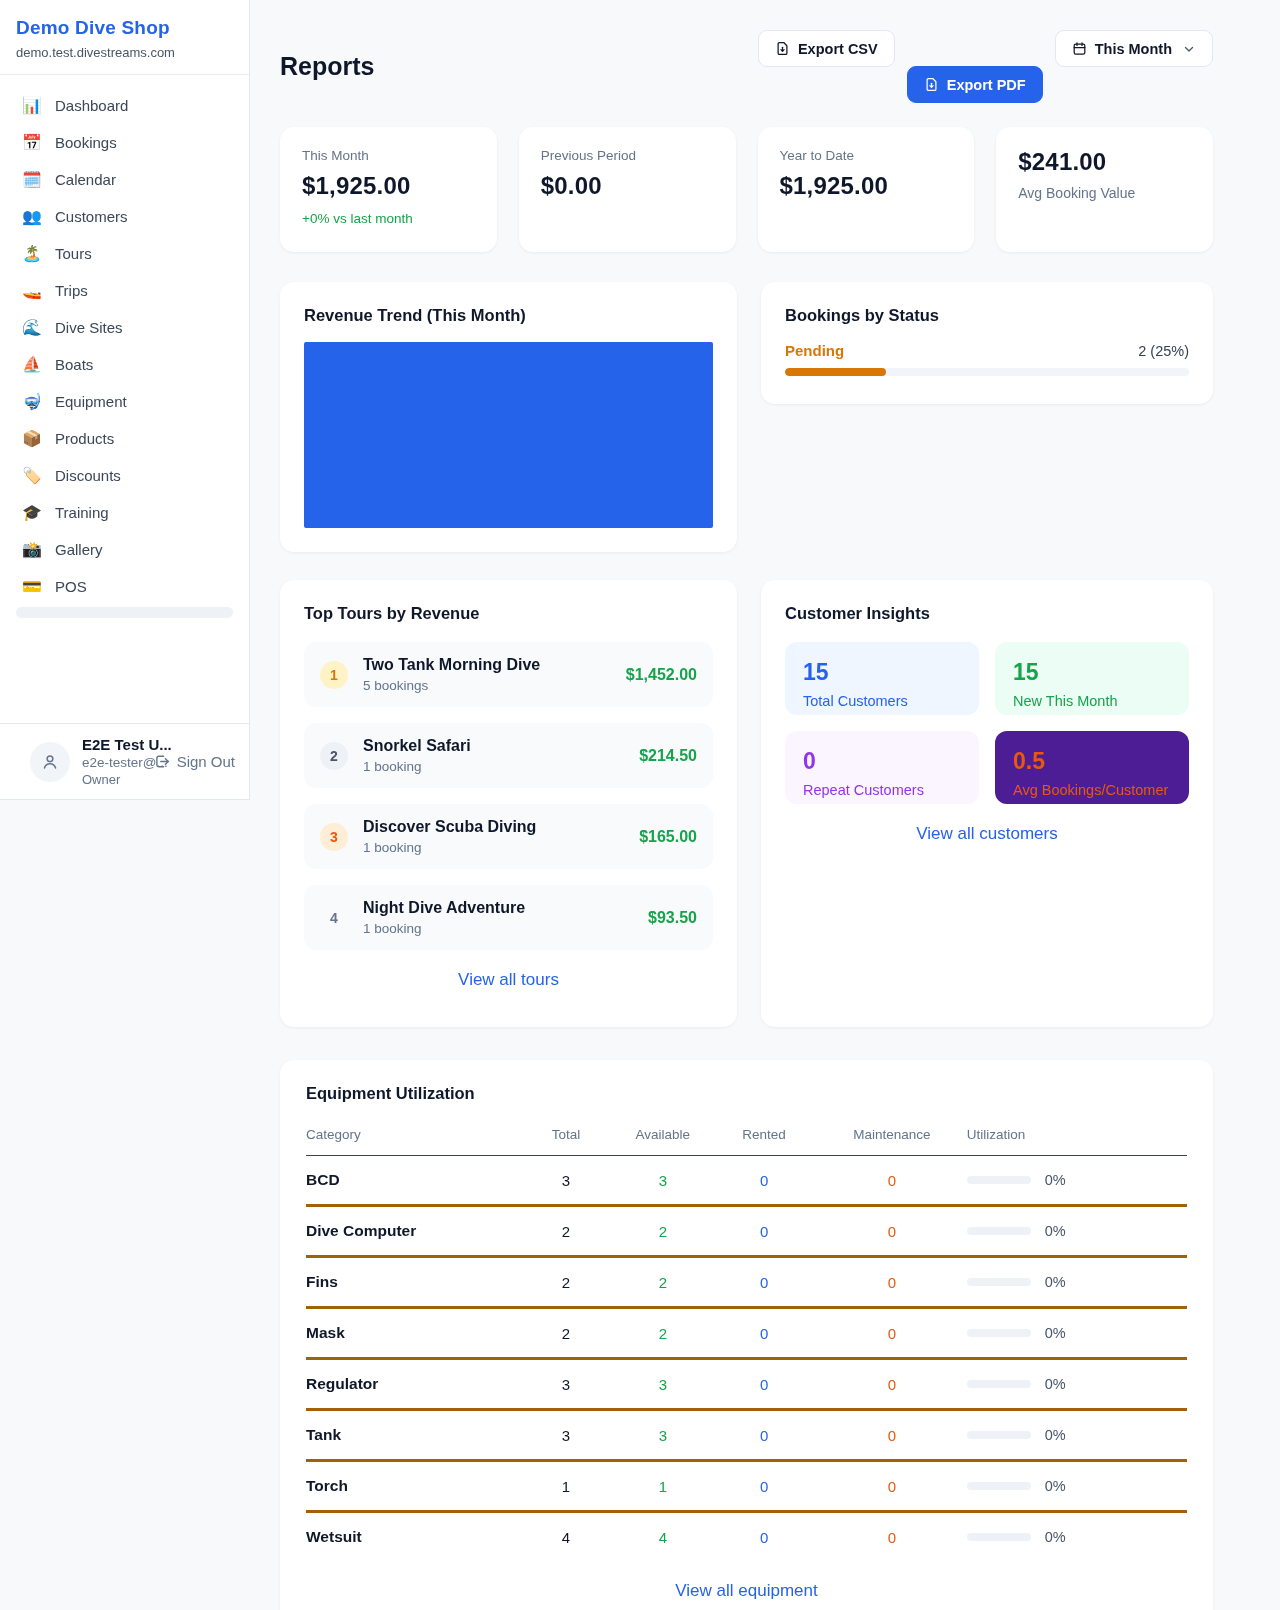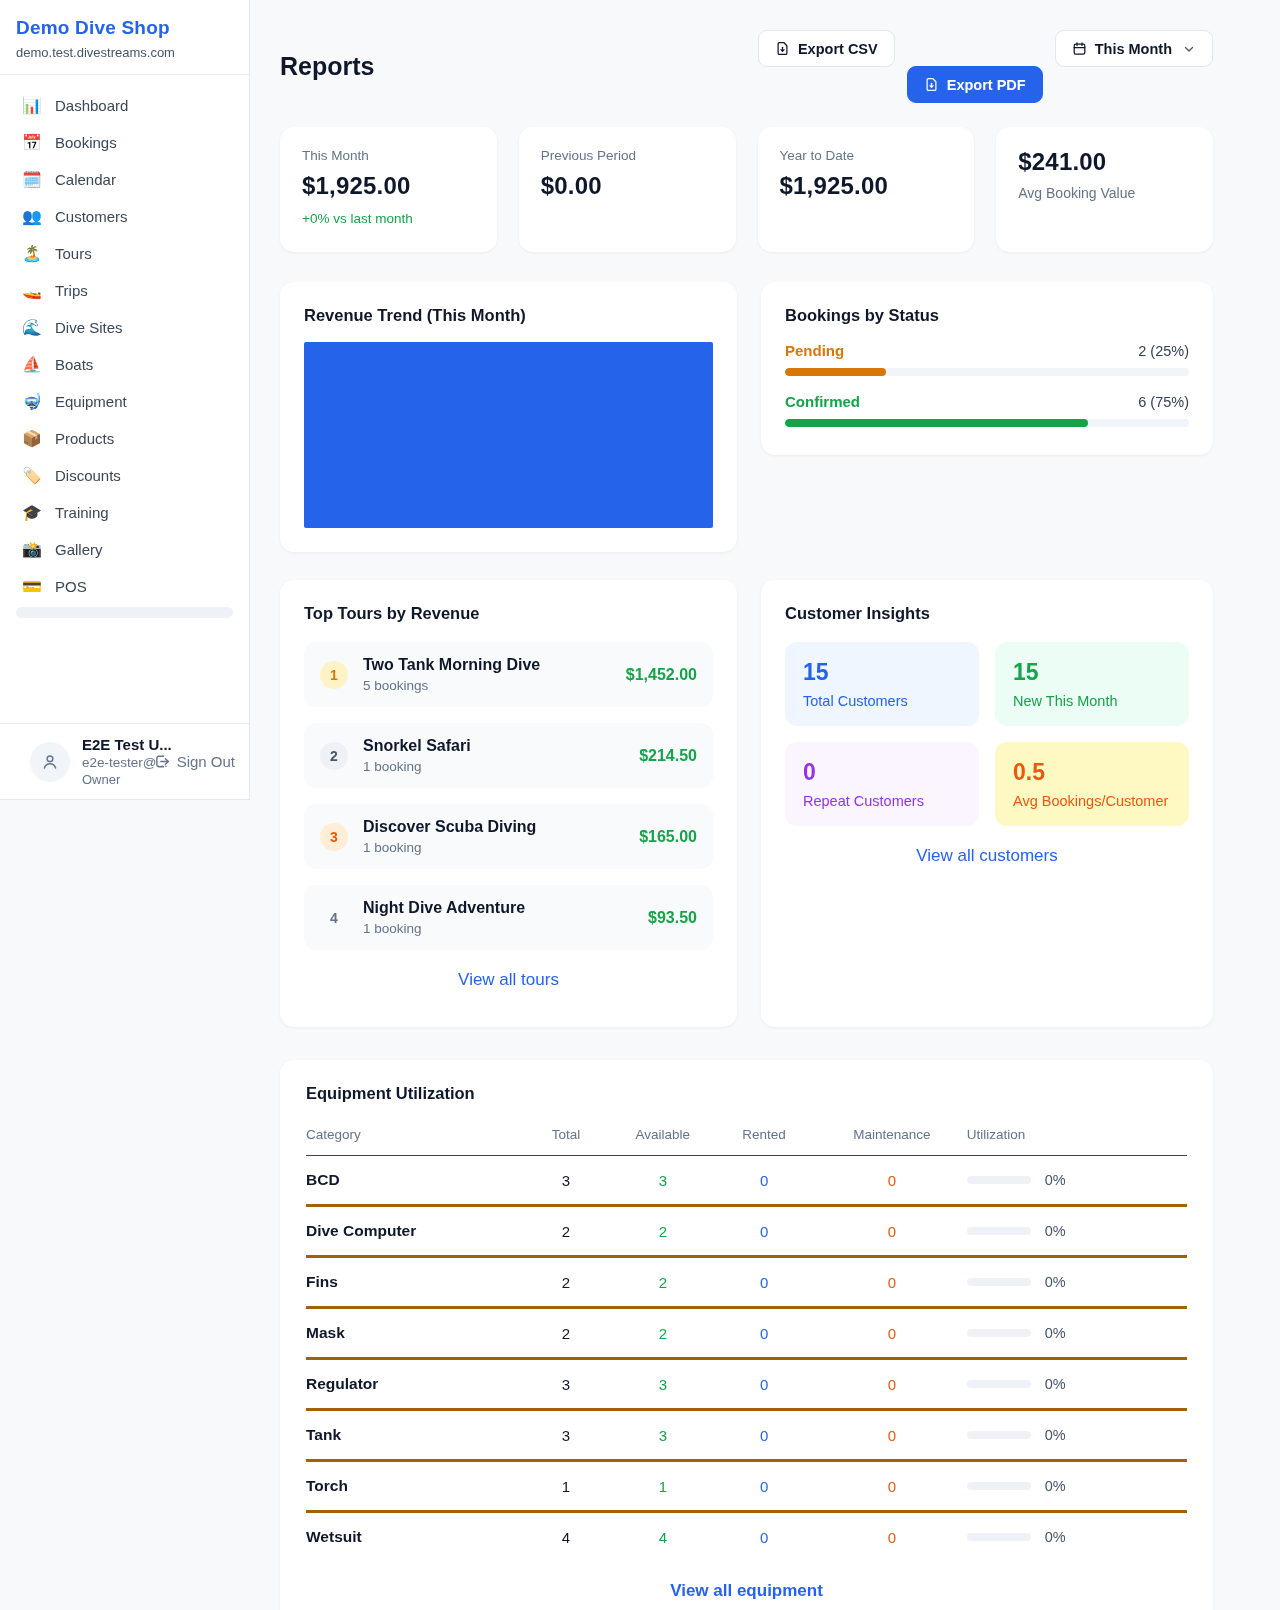--- a/index.html
+++ b/index.html
@@ -96,21 +96,21 @@
     display:flex; align-items:center; justify-content:center;
     font-size:14px; font-weight:bold; margin-right:15px;
   }
   .tour-name { font-size:16px; font-weight:bold; color:#0f172a; }
   .tour-sub { font-size:13.5px; color:#64748b; margin-top:4px; }
   .tour-amount { margin-left:auto; font-size:16px; font-weight:bold; color:#16a34a; }
   .view-link { display:block; text-align:center; color:#2563eb; font-size:17px; margin-top:20px; cursor:pointer; text-decoration:none; }
   
   .insights-card { padding:24px; min-height:447px; }
   .insight-grid { margin-top:19px; display:grid; grid-template-columns:1fr 1fr; gap:16px; }
-  .insight-tile { border-radius:12px; padding:17px 18px; height:84px; }
+  .insight-tile { border-radius:12px; padding:17px 18px; height:73px; }
   .insight-value { font-size:23px; font-weight:bold; }
   .insight-label { font-size:14.5px; margin-top:7px; }
   
   .equipment-card { margin-top:33px; padding:24px 26px 26px; }
   table { width:100%; border-collapse:collapse; margin-top:14px; }
   th {
     font-size:13.5px; font-weight:normal; color:#64748b;
     text-align:center; padding:10px 0 13px;
     border-bottom:1px solid #3b4453;
   }
@@ -286,29 +286,20 @@
       <div class="card-title">Bookings by Status</div>
       <div class="status-row">
         <div class="status-top">
           <span class="status-label" style="color: rgb(217, 119, 6);">Pending</span>
           <span class="status-count">2 (25%)</span>
         </div>
         <div class="bar-track">
           <div class="bar-fill" style="background: rgb(217, 119, 6); width: 25%;"></div>
         </div>
       </div>
-      <div class="status-row">
-        <div class="status-top">
-          <span class="status-label" style="color: rgb(22, 163, 74);">Confirmed</span>
-          <span class="status-count">6 (75%)</span>
-        </div>
-        <div class="bar-track">
-          <div class="bar-fill" style="background: rgb(22, 163, 74); width: 75%;"></div>
-        </div>
-      </div>
     </div>
   </div>
 
   <div class="grid-2" style="margin-top:28px;">
     <div class="card tours-card">
       <div class="card-title">Top Tours by Revenue</div>
       <div class="tour-list">
         <div class="tour-row">
           <div class="rank-badge" style="background: rgb(254, 243, 199); color: rgb(217, 119, 6);">1</div>
           <div>
@@ -353,21 +344,21 @@
           <div class="insight-label" style="color: rgb(37, 99, 235);">Total Customers</div>
         </div>
         <div class="insight-tile" style="background: rgb(236, 253, 245);">
           <div class="insight-value" style="color: rgb(22, 163, 74);">15</div>
           <div class="insight-label" style="color: rgb(22, 163, 74);">New This Month</div>
         </div>
         <div class="insight-tile" style="background: rgb(250, 245, 255);">
           <div class="insight-value" style="color: rgb(147, 51, 234);">0</div>
           <div class="insight-label" style="color: rgb(147, 51, 234);">Repeat Customers</div>
         </div>
-        <div class="insight-tile" style="background: #fef9c3;">
+        <div class="insight-tile" style="background: #4c1d95;">
           <div class="insight-value" style="color: rgb(234, 88, 12);">0.5</div>
           <div class="insight-label" style="color: rgb(234, 88, 12);">Avg Bookings/Customer</div>
         </div>
       </div>
       <a class="view-link">View all customers</a>
     </div>
   </div>
 
   <div class="card equipment-card">
     <div class="card-title">Equipment Utilization</div>
@@ -506,16 +497,16 @@
               <div class="util-wrap">
                 <div class="util-track">
                   <div class="util-fill" style="width: 0%;"></div>
                 </div>
                 <span class="util-pct">0%</span>
               </div>
             </td>
           </tr>
         </tbody>
     </table>
-    <a class="view-link" style="font-weight:bold;">View all equipment</a>
+    <a class="view-link" style="">View all equipment</a>
   </div>
 
 </main>
 
 </body></html>

